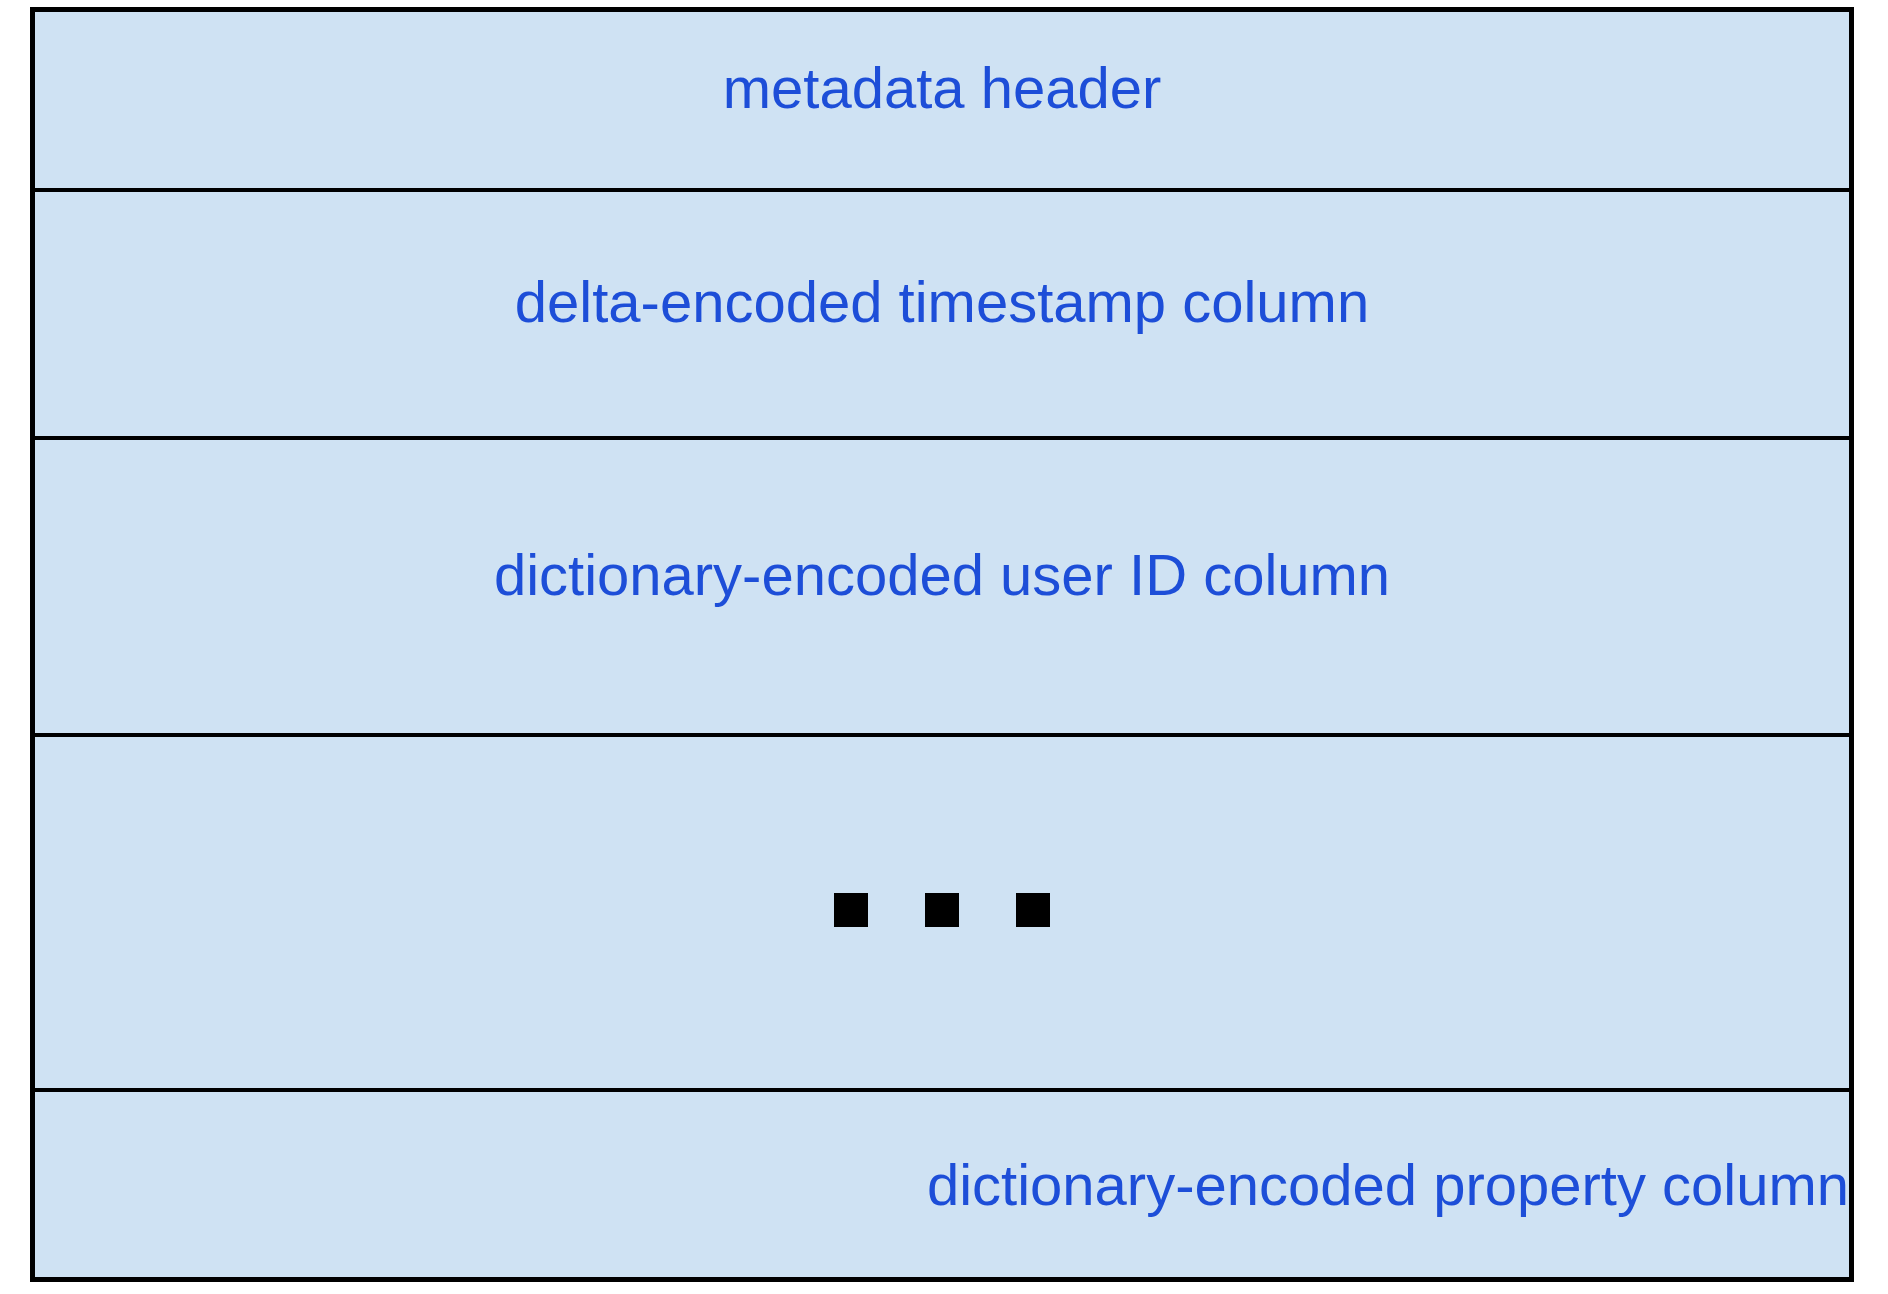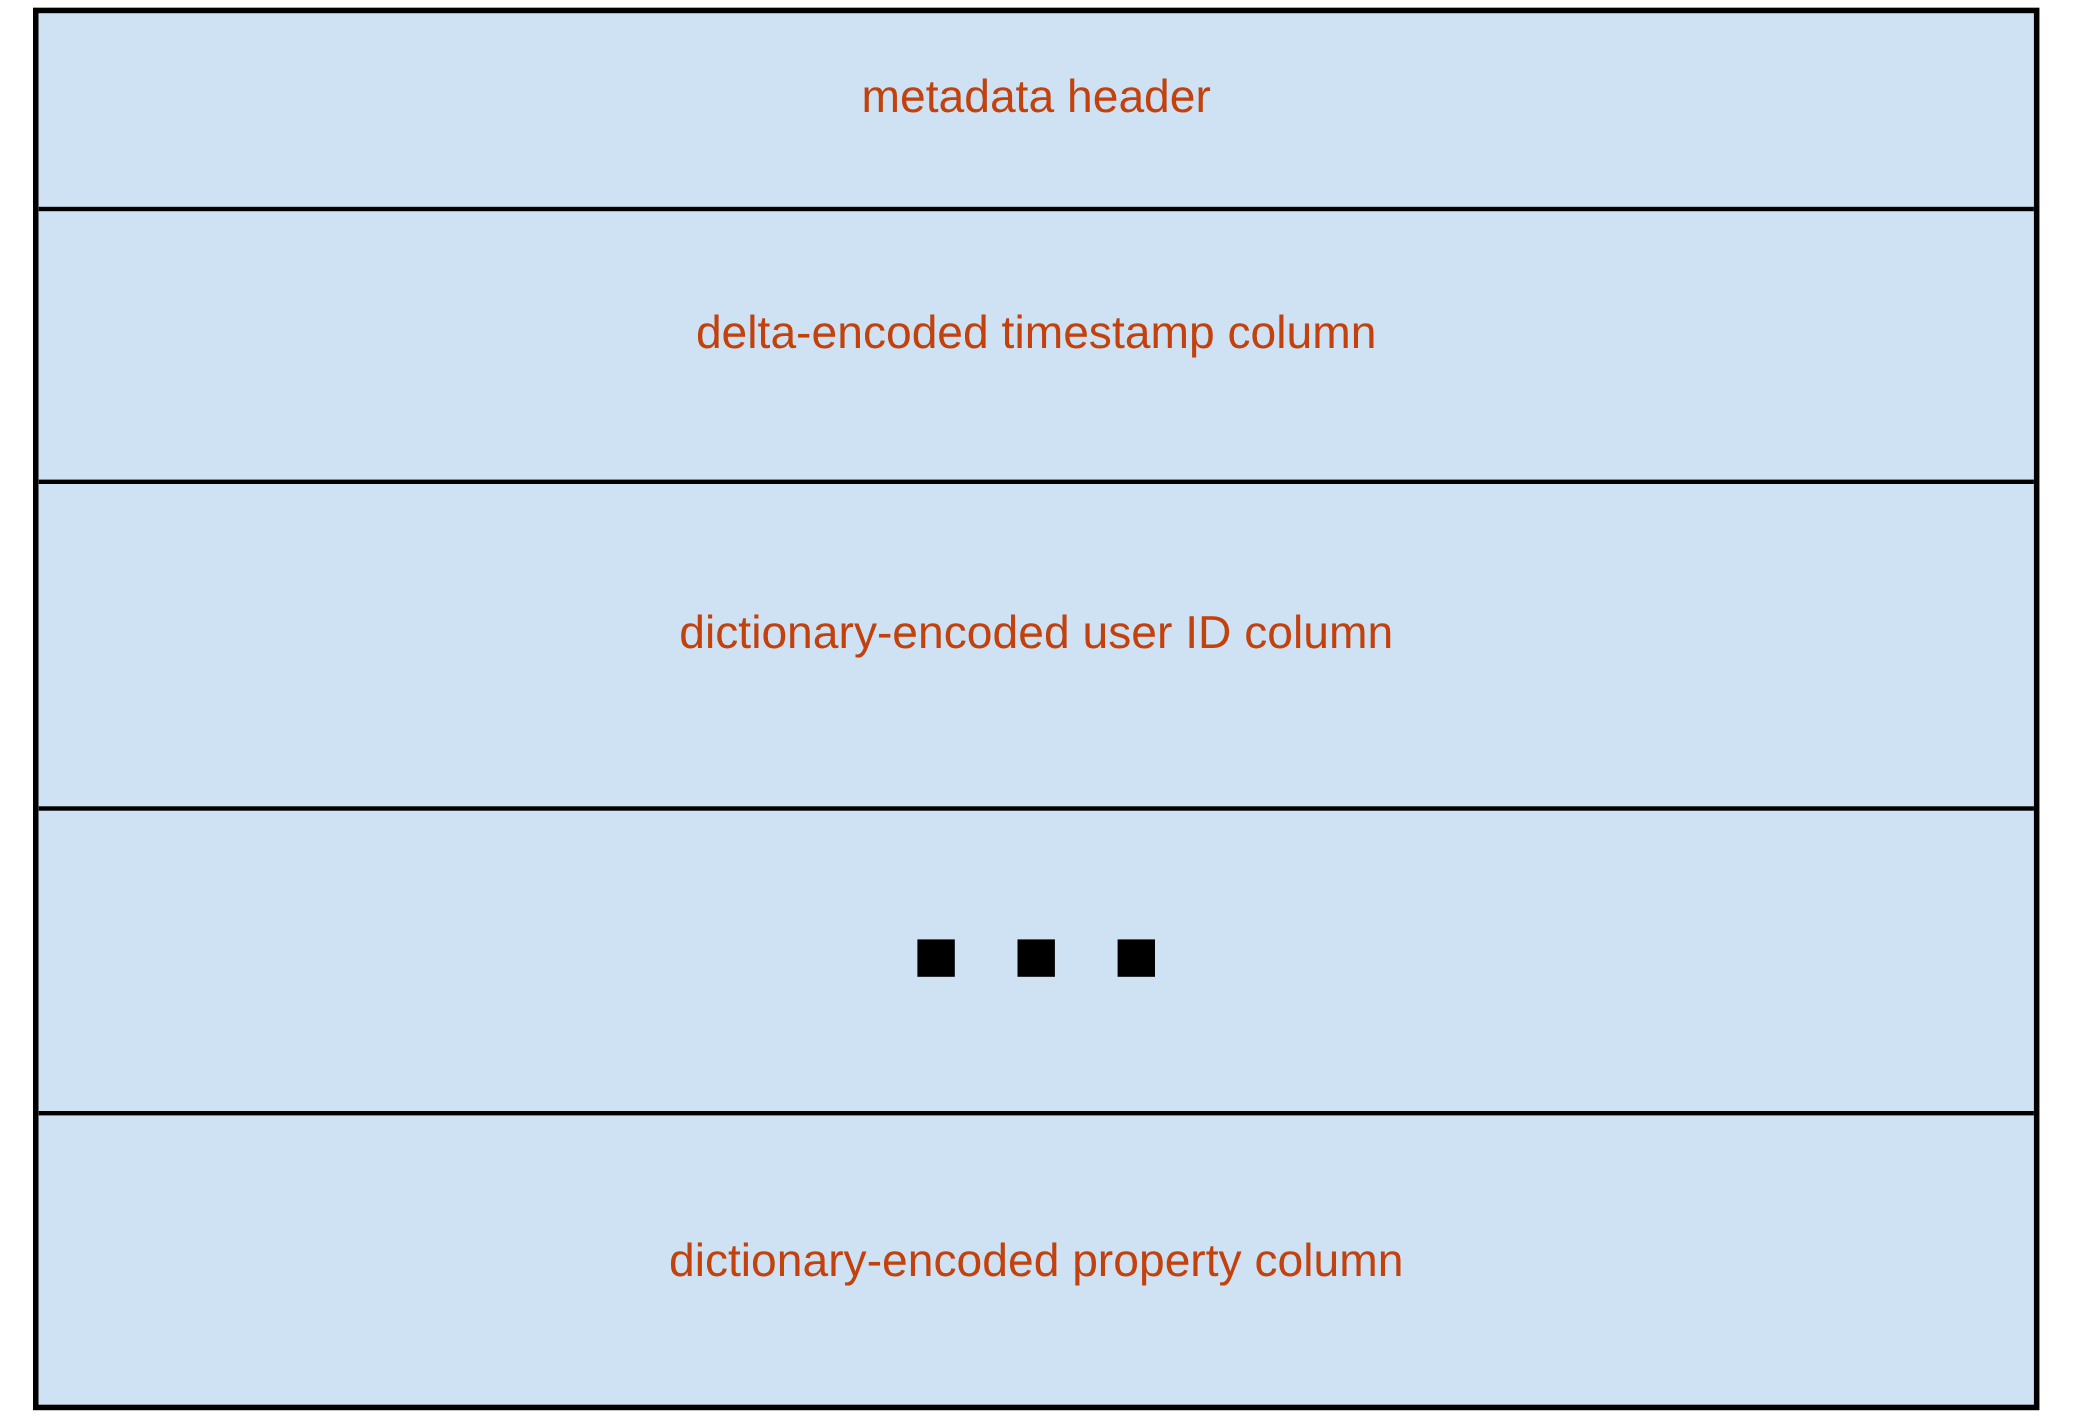--- a/index.html
+++ b/index.html
@@ -30,25 +30,25 @@
     flex: 0 0 auto;
   }
   .row + .row {
     border-top: 4px solid #000000;
     margin-top: 24px;
   }
   .row-1 { height: 152px; }
   .row-2 { height: 224px; }
   .row-3 { height: 273px; }
   .row-4 { height: 461px; flex: 1 1 auto; }
-  .row-5 { height: 267px; }
+  .row-5 { height: 189px; justify-content: flex-end; }
   .row-label {
-    font-size: 42px;
+    font-size: 58px;
     line-height: 1;
-    color: #c2410c;
+    color: #1d4ed8;
     white-space: nowrap;
     text-align: center;
   }
   .ellipsis {
     display: flex;
     gap: 57px;
     align-items: center;
     justify-content: center;
     margin-top: 18px;
   }

